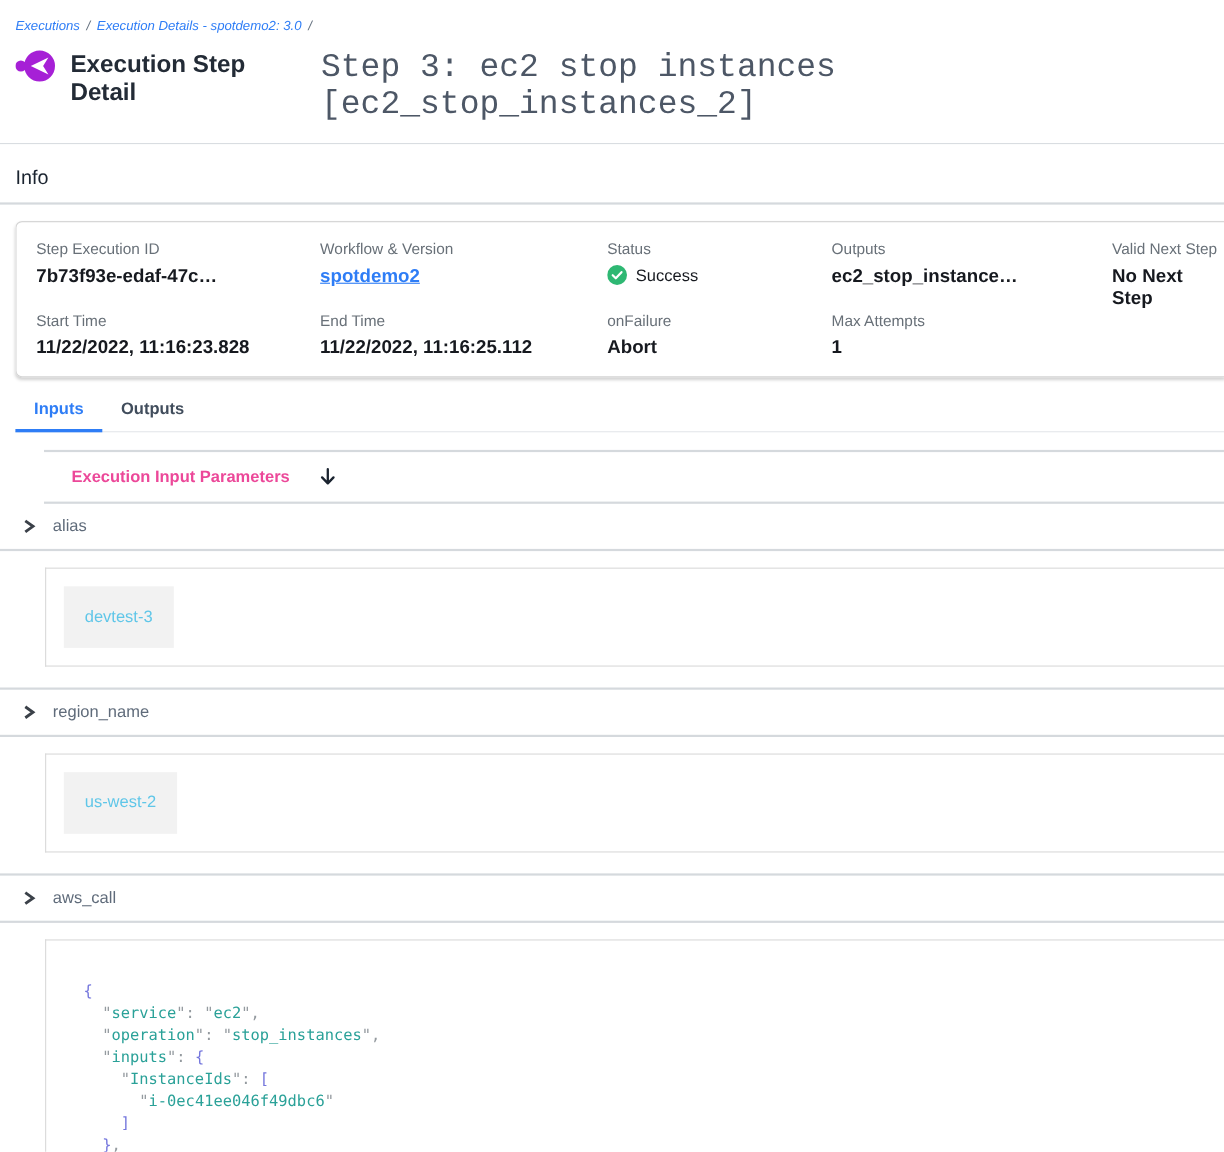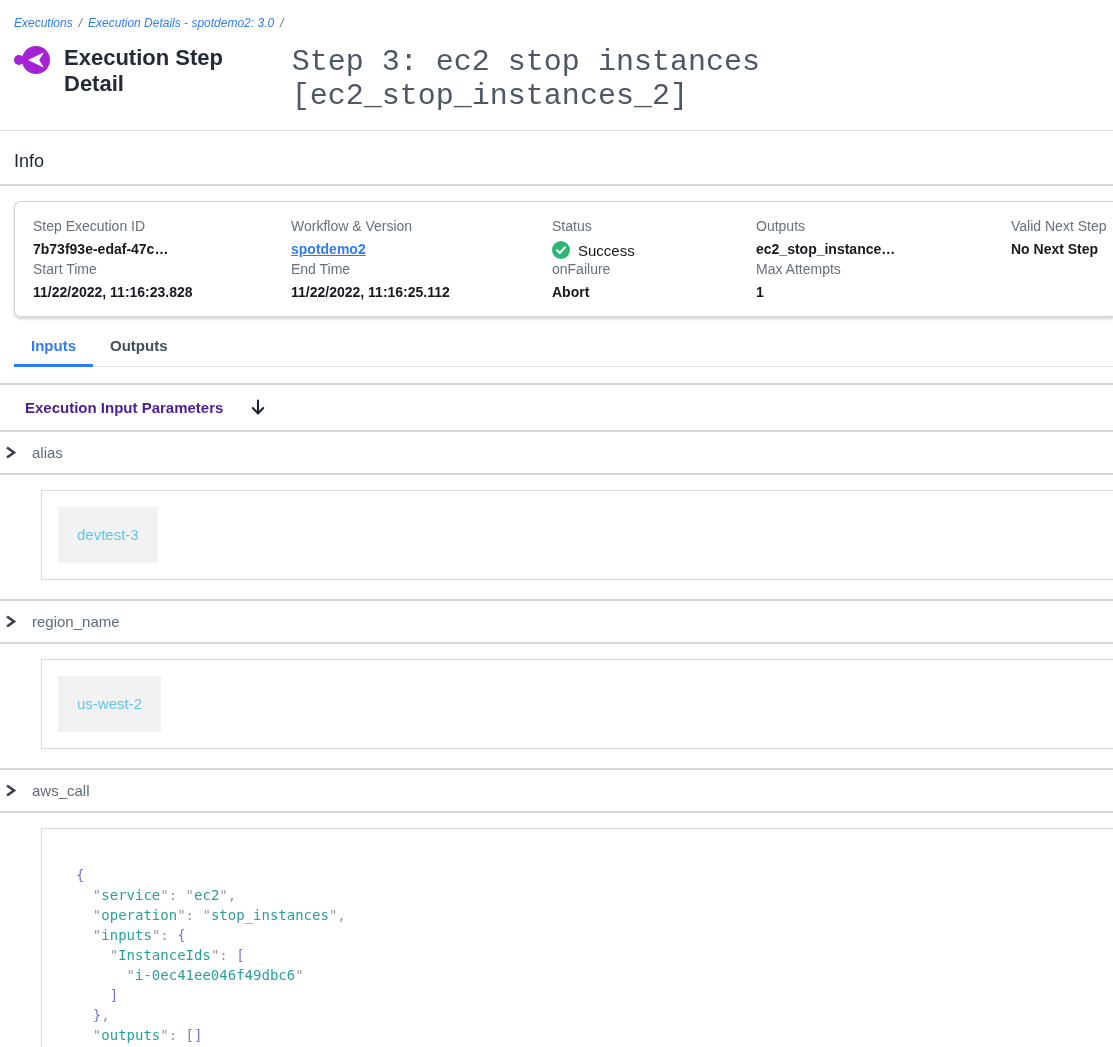--- a/index.html
+++ b/index.html
@@ -34,45 +34,45 @@
     border: 1px solid #d3d3d3;
     border-right: none;
     border-radius: 6px 0 0 6px;
     box-shadow: 0 2px 3px rgba(0,0,0,0.18);
     padding: 16px 0 16px 18px;
     display: grid;
     grid-template-columns: 258px 261px 204px 255px 1fr;
     row-gap: 2px;
   }
   .field-label { font-size: 14px; color: #687078; margin-bottom: 7px; }
-  .field-value { font-size: 14px; font-weight: 700; color: #16191f; }
+  .field-value { font-size: 17px; font-weight: 700; color: #16191f; }
   .field-value.link { color: #2e7df6; cursor: pointer; text-decoration: underline; }
   .status-val { display: flex; align-items: center; gap: 8px; font-size: 15px; font-weight: 400; }
 
   
   .tabs { display: flex; margin: 12px 0 0 14px; border-bottom: 1px solid #e4e7ea; }
   .tab { padding: 8px 17px 10px 17px; font-size: 15px; font-weight: 600; color: #414d5c;
          border-bottom: 3px solid transparent; margin-bottom: -1px; cursor: pointer; }
   .tab.active { color: #2e7df6; border-bottom-color: #2e7df6; }
 
   
   .params-header {
     margin-top: 16px;
     border-top: 2px solid #d5d9dd;
     border-bottom: 2px solid #d5d9dd;
     padding: 13px 0 13px 25px;
     display: flex; align-items: center; gap: 26px;
-    font-size: 15px; font-weight: 600; color: #4c1d95;
+    font-size: 15px; font-weight: 600; color: #ec4899; margin-left: 40px;
   }
   .arrow-btn { background: none; border: none; cursor: pointer; display: flex; align-items: center; padding: 0; }
 
   
   .param-header {
     display: flex; align-items: center; gap: 15px;
-    padding: 12px 0 12px 4px;
+    padding: 12px 0 12px 20px;
     font-size: 15px; color: #5f6b7a;
     border-bottom: 2px solid #d5d9dd;
     cursor: pointer;
   }
   .param-body { padding: 15px 0 19px 41px; border-bottom: 2px solid #d5d9dd; }
   .param-body.last { border-bottom: none; padding-bottom: 0; }
   .param-panel { border: 1px solid #d9d9d9; border-right: none; padding: 16px; }
   .chip {
     display: inline-block; min-width: 62px; height: 56px; line-height: 56px;
     padding: 0 19px; background: #f2f2f2; text-align: right;

